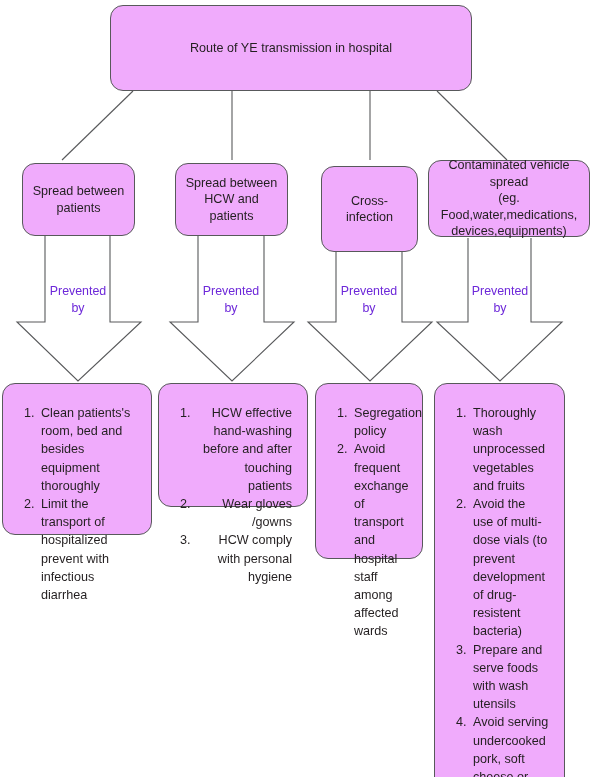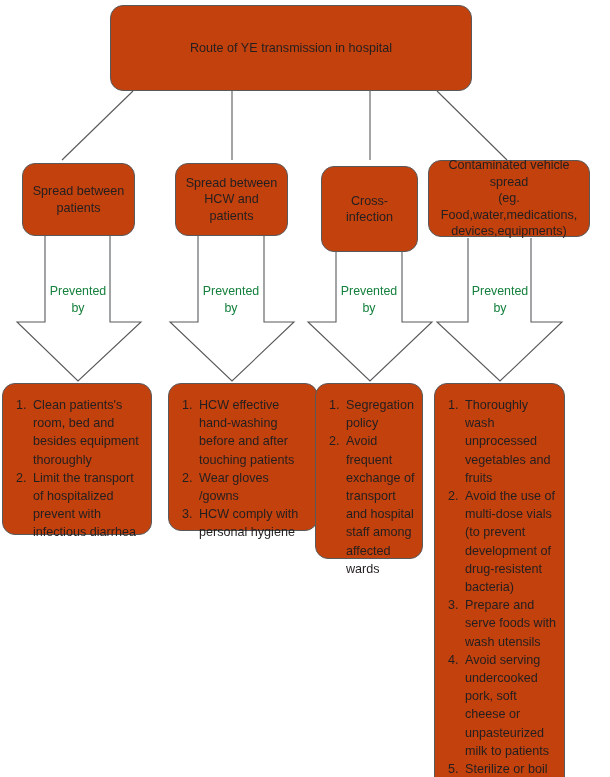--- a/index.html
+++ b/index.html
@@ -23,21 +23,21 @@
     left: 0;
     top: 0;
     width: 610px;
     height: 777px;
     pointer-events: none;
   }
   .node {
     position: absolute;
     box-sizing: border-box;
     border: 1.1px solid #58595b;
-    background: #c2410c;
+    background: #f0abfc;
     border-radius: 13px;
     color: #231f20;
     display: flex;
     align-items: center;
     justify-content: center;
     z-index: 2;
   }
   .node.top-align {
     align-items: flex-start;
   }
@@ -46,36 +46,36 @@
     font-size: 12.6px;
     line-height: 16.5px;
     padding: 0 6px;
     white-space: pre-line;
   }
   .list-node {
     padding: 12px 7px 10px 7px;
     display: block;
   }
   ol.steps {
-    margin: 0;
+    margin: 8px;
     padding: 0 0 0 20px;
     list-style-position: outside;
     font-size: 12.6px;
     line-height: 18.2px;
   }
   ol.steps li {
     margin: 0 0 0 0;
     padding-left: 3px;
   }
   .arrow-label {
     position: absolute;
     text-align: center;
     font-size: 12.4px;
     line-height: 16.5px;
-    color: #15803d;
+    color: #6d28d9;
     z-index: 3;
     white-space: pre-line;
   }
   svg path, svg line, svg polyline {
     stroke: #58595b;
     stroke-width: 1.1;
     fill: none;
   }
 </style>
 </head>
@@ -132,21 +132,21 @@
   <div class="arrow-label" style="left:466px; top:283px; width:68px;">Prevented
 by</div>
 
   <div class="node top-align list-node" style="left:2px; top:383px; width:150px; height:152px;">
     <ol class="steps">
         <li>Clean patients's room, bed and besides equipment thoroughly</li>
         <li>Limit the transport of hospitalized prevent with infectious diarrhea</li>
       </ol>
   </div>
 
-  <div class="node top-align list-node" style="left:168px; top:383px; width:150px; height:148px;">
+  <div class="node top-align list-node" style="left:158px; top:383px; width:150px; height:124px;text-align:right;">
     <ol class="steps">
         <li>HCW effective hand-washing before and after touching patients</li>
         <li>Wear gloves /gowns</li>
         <li>HCW comply with personal hygiene</li>
       </ol>
   </div>
 
   <div class="node top-align list-node" style="left:315px; top:383px; width:108px; height:176px;">
     <ol class="steps">
         <li>Segregation policy</li>

